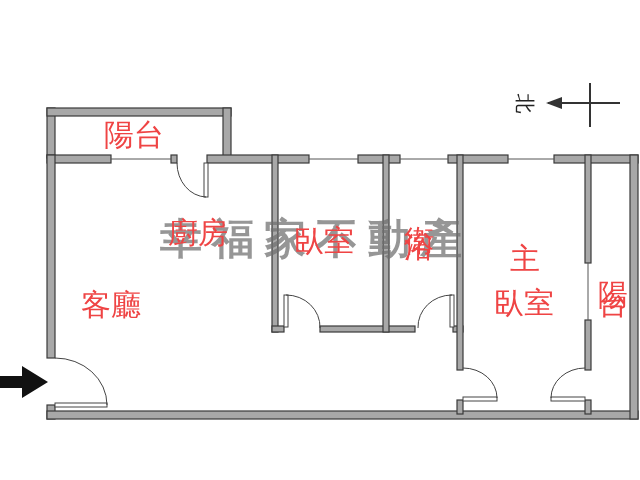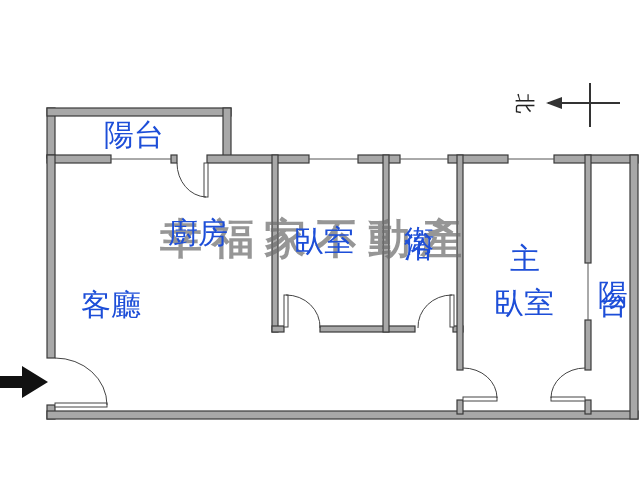--- a/index.html
+++ b/index.html
@@ -1,19 +1,19 @@
 <!DOCTYPE html>
 <html><head>
   <meta charset="utf-8">
   <style>
     html, body { margin: 0; padding: 0; background: #ffffff; }
     body { width: 640px; height: 480px; position: relative; overflow: hidden;
            font-family: "DejaVu Sans", sans-serif; }
     svg { position: absolute; left: 0; top: 0; }
-    .room-label { position: absolute; color: #1d4ed8; font-size: 30px; line-height: 1;
+    .room-label { position: absolute; color: #ef4444; font-size: 30px; line-height: 1;
                   font-family: "DejaVu Sans", sans-serif; white-space: nowrap; }
     .vert { writing-mode: vertical-rl; letter-spacing: 6px; }
     .watermark { position: absolute; left: 160px; top: 218px; font-size: 42px; font-weight: bold;
                  color: rgba(110,110,110,0.72); letter-spacing: 10px; white-space: nowrap;
                  font-family: Liberation Serif, serif; line-height: 1; }
     .compass-label { position: absolute; left: 514px; top: 90px; font-size: 20px; color: #222;
                      transform: rotate(90deg); font-family: "DejaVu Sans", sans-serif; }
   </style>
 </head>
 <body>

